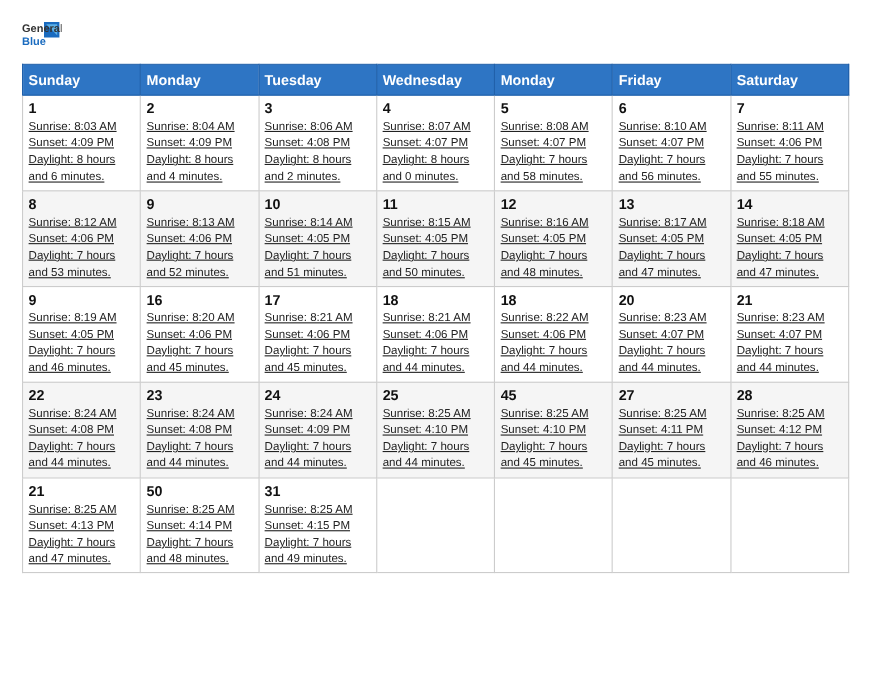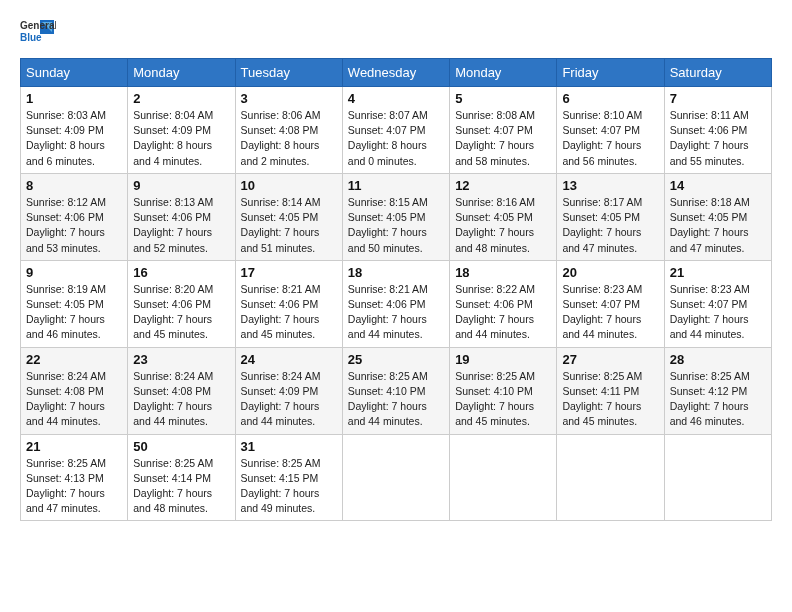--- a/index.html
+++ b/index.html
@@ -29,21 +29,21 @@
       width: 100%;
       border-collapse: collapse;
       font-size: 11px;
     }
     .calendar thead th {
       background-color: #2e75c4;
       color: #fff;
       padding: 6px 5px;
       text-align: left;
       font-size: 13px;
-      font-weight: normal;
+      font-weight: bold;
       border: 1px solid #2060aa;
     }
     .calendar tbody td {
       border: 1px solid #ccc;
       vertical-align: top;
       padding: 4px 5px;
       width: 14.28%;
       min-height: 80px;
       background: #fff;
     }
@@ -54,20 +54,21 @@
       font-size: 13px;
       font-weight: bold;
       display: block;
       margin-bottom: 2px;
       color: #111;
     }
     .day-info {
       font-size: 10.5px;
       color: #222;
       line-height: 1.45;
+      text-decoration: underline;
     }
     .empty-cell { background: #fff !important; }
   </style>
 </head>
 <body>
 
 <div class="header-row">
   <div class="logo">
     <svg width="36" height="30" viewBox="0 0 36 30">
       <rect x="0" y="0" width="36" height="30" fill="white"></rect>
@@ -197,21 +198,21 @@
         </td>
         <td>
           <span class="day-number">24</span>
           <div class="day-info">Sunrise: 8:24 AM<br>Sunset: 4:09 PM<br>Daylight: 7 hours and 44 minutes.</div>
         </td>
         <td>
           <span class="day-number">25</span>
           <div class="day-info">Sunrise: 8:25 AM<br>Sunset: 4:10 PM<br>Daylight: 7 hours and 44 minutes.</div>
         </td>
         <td>
-          <span class="day-number">19</span>
+          <span class="day-number">45</span>
           <div class="day-info">Sunrise: 8:25 AM<br>Sunset: 4:10 PM<br>Daylight: 7 hours and 45 minutes.</div>
         </td>
         <td>
           <span class="day-number">27</span>
           <div class="day-info">Sunrise: 8:25 AM<br>Sunset: 4:11 PM<br>Daylight: 7 hours and 45 minutes.</div>
         </td>
         <td>
           <span class="day-number">28</span>
           <div class="day-info">Sunrise: 8:25 AM<br>Sunset: 4:12 PM<br>Daylight: 7 hours and 46 minutes.</div>
         </td>

